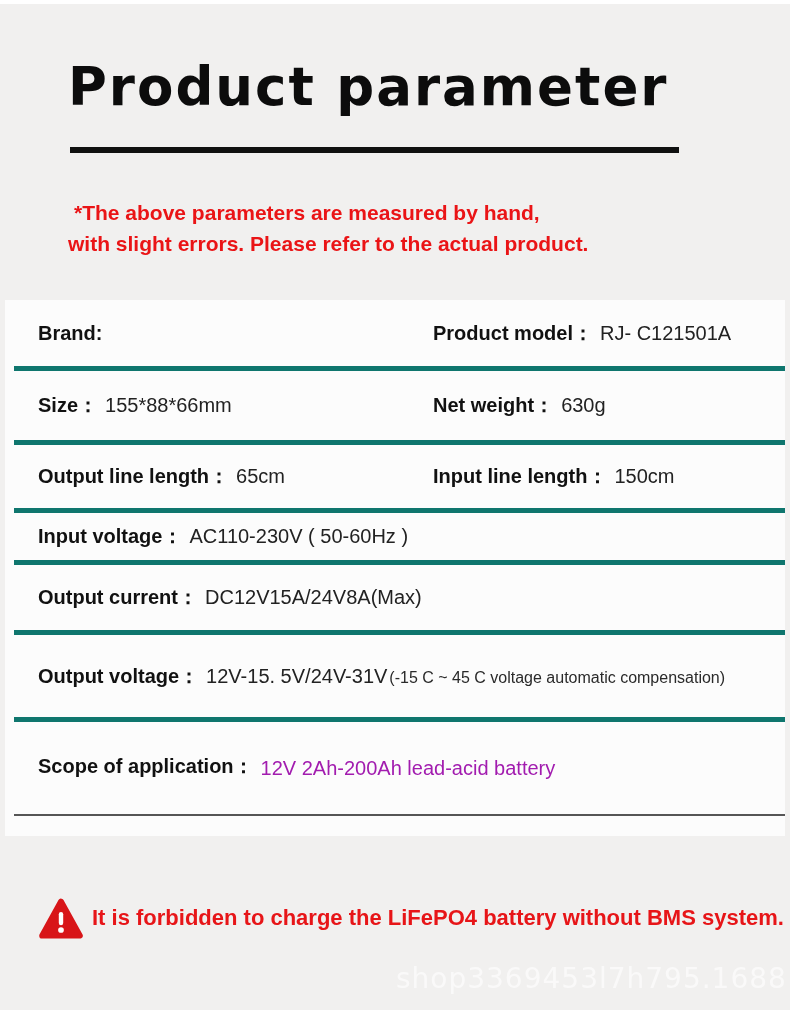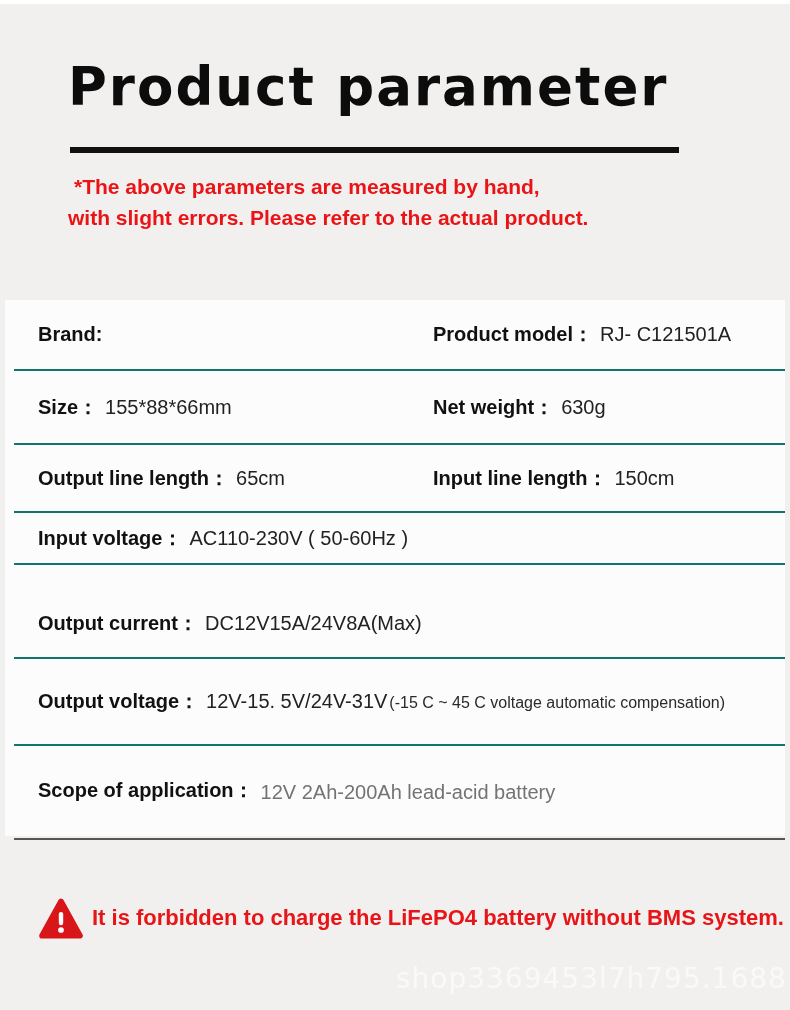--- a/index.html
+++ b/index.html
@@ -21,42 +21,42 @@
   }
   .title-underline {
     position:absolute; left:70px; top:147px; width:609px; height:6px;
     background:#101010;
   }
   .note {
     position:absolute; left:68px; top:171px;
     font-weight:bold; font-size:21px; line-height:31px;
     color:#ea1416; white-space:nowrap;
   }
-  .note .l1 { padding-left:6px; }
+  .note .l1 { padding-left:6px;margin-top:26px; }
 
   
   .card {
     position:absolute; left:5px; top:300px; width:780px; height:536px;
     background:#fcfcfc;
   }
   .row {
     position:relative; margin-left:9px;
-    border-bottom:2px solid #0f766e;
+    border-bottom:5px solid #0f766e;
     display:flex; align-items:center;
   }
   .row:last-child { border-bottom:2px solid #565656;text-align:right; }
   .r1{height:71px;} .r2{height:74px;} .r3{height:68px;} .r4{height:52px;}
-  .r5{height:70px;margin-top:24px;} .r6{height:87px;} .r7{height:94px;}
+  .r5{height:70px;} .r6{height:87px;} .r7{height:94px;}
   .cell { padding-left:24px; white-space:nowrap; }
   .cell.right { position:absolute; left:419px; padding-left:0; }
   .lab { font-weight:bold; font-size:20px; color:#111111; }
   .val { font-size:20px; color:#222222; margin-left:7px; }
   .small-note { font-size:16px; color:#2a2a2a; margin-left:2px; }
   .scope-vals { display:inline-block; vertical-align:middle; }
-  .scope-vals .v1 { font-size:20px; color:#737373; line-height:30px; }
+  .scope-vals .v1 { font-size:20px; color:#a21caf; line-height:30px; }
   .scope-vals .v2 { font-size:20px; color:#222222; line-height:30px; padding-left:8px; }
 
   
   .warning-icon { position:absolute; left:39px; top:893px; width:44px; height:52px; }
   .warning-text {
     position:absolute; left:92px; top:905px;
     font-weight:bold; font-size:22px; color:#e71518; white-space:nowrap;
   }
 
   

